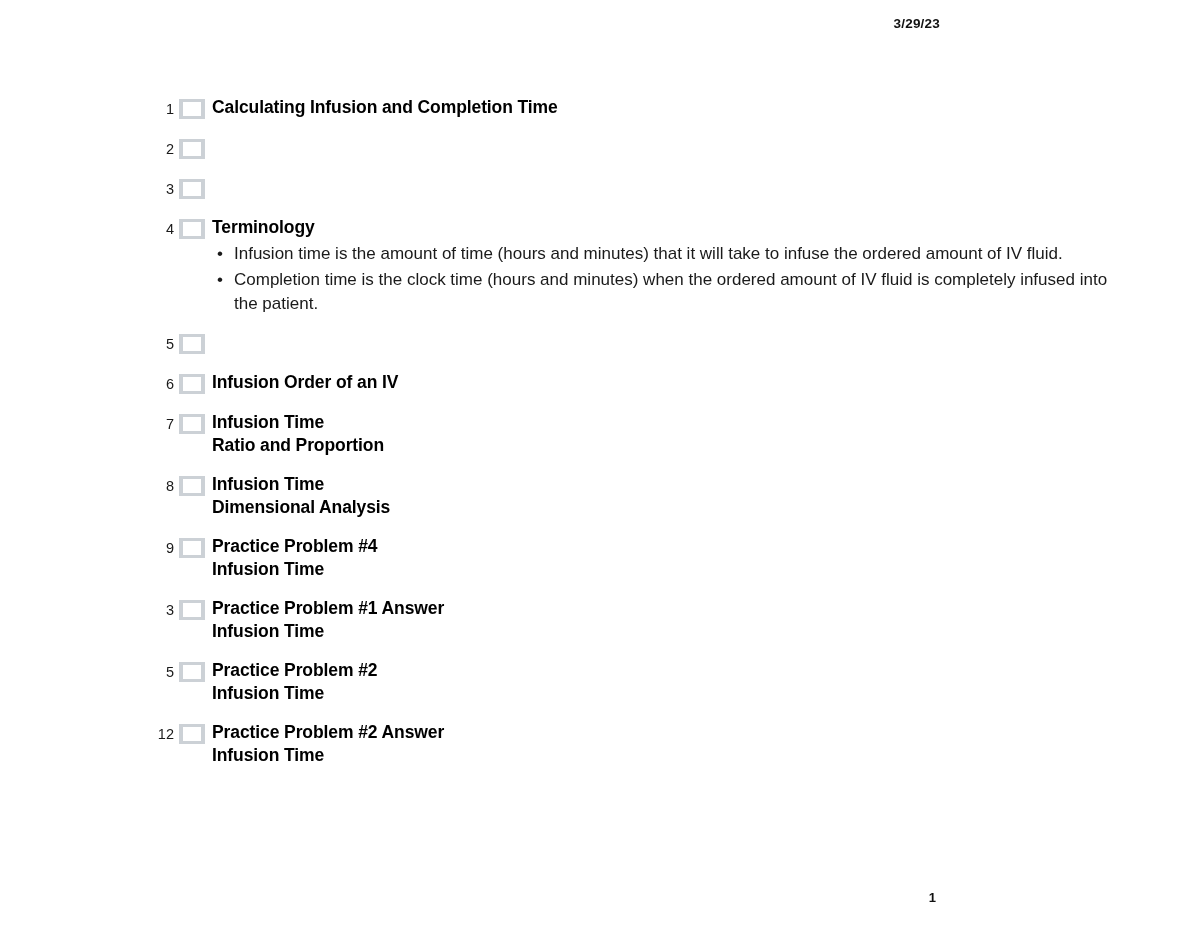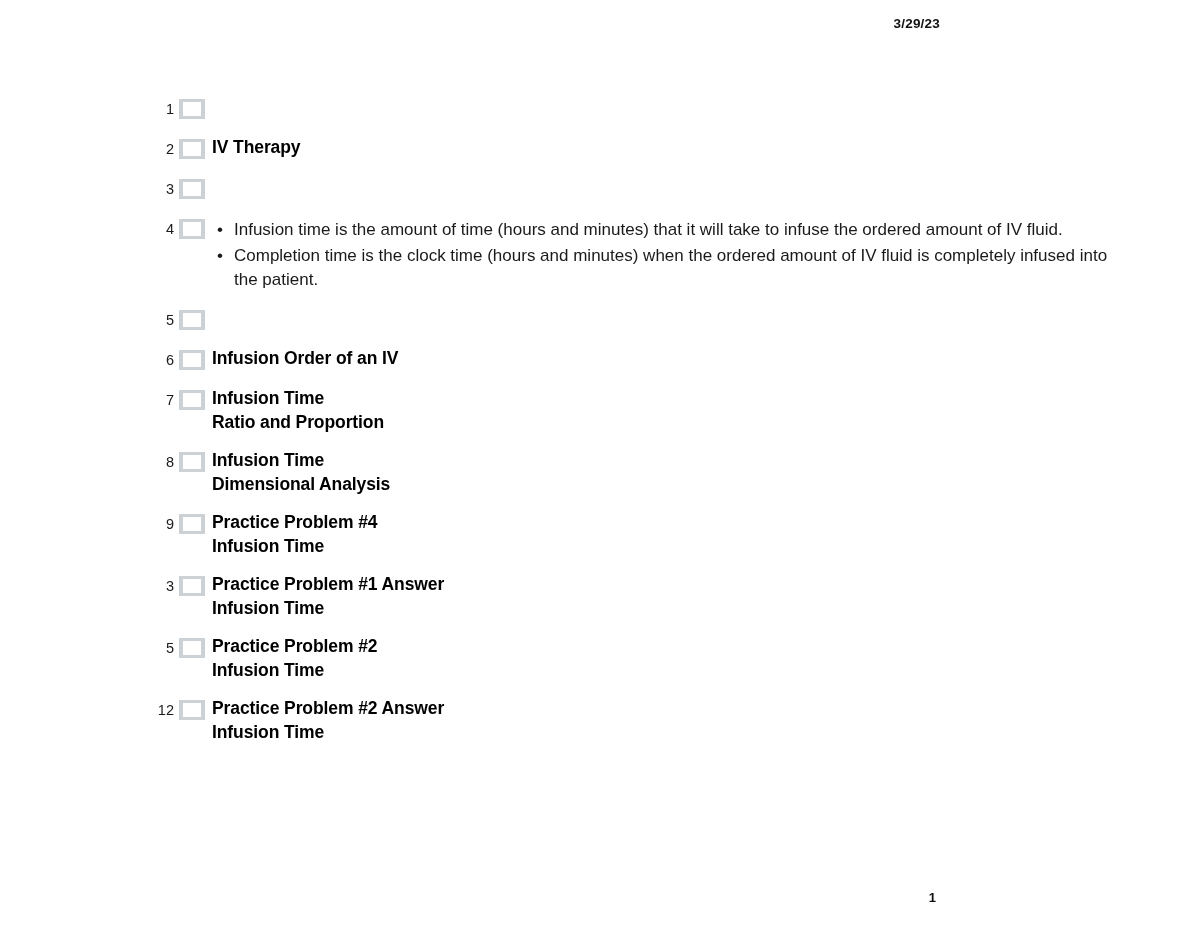--- a/index.html
+++ b/index.html
@@ -135,45 +135,46 @@
 <div class="page">
 
   <div class="header-date">3/29/23</div>
 
   <div class="outline" id="outline-list">
       <div class="slide-row">
         <div class="slide-number">1</div>
         <div class="slide-icon">
           <span></span>
         </div>
+        <div class="slide-content">
+          <div class="slide-title">Calculating Infusion and Completion Time</div>
+        </div>
       </div>
       <div class="slide-row">
         <div class="slide-number">2</div>
         <div class="slide-icon">
           <span></span>
         </div>
-        <div class="slide-content">
-          <div class="slide-title">IV Therapy</div>
-        </div>
       </div>
       <div class="slide-row">
         <div class="slide-number">3</div>
         <div class="slide-icon">
           <span></span>
         </div>
         <div class="slide-content">
           <div class="slide-title empty-title"></div>
         </div>
       </div>
       <div class="slide-row">
         <div class="slide-number">4</div>
         <div class="slide-icon">
           <span></span>
         </div>
         <div class="slide-content">
+          <div class="slide-title">Terminology</div>
           <ul class="bullets">
             <li class="bullet-item"><span class="bullet-marker">•</span><span>Infusion time is the amount of time (hours and minutes) that it will take to infuse the ordered amount of IV fluid.</span></li>
             <li class="bullet-item"><span class="bullet-marker">•</span><span>Completion time is the clock time (hours and minutes) when the ordered amount of IV fluid is completely infused into the patient.</span></li>
           </ul>
         </div>
       </div>
       <div class="slide-row">
         <div class="slide-number">5</div>
         <div class="slide-icon">
           <span></span>

